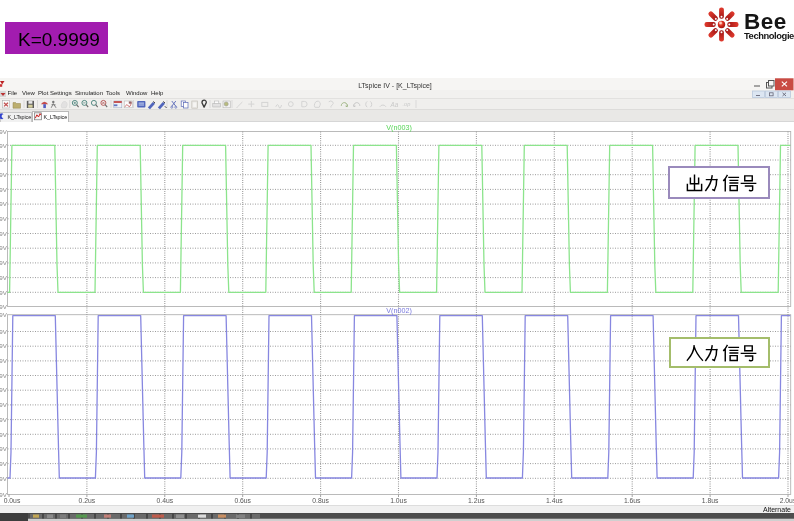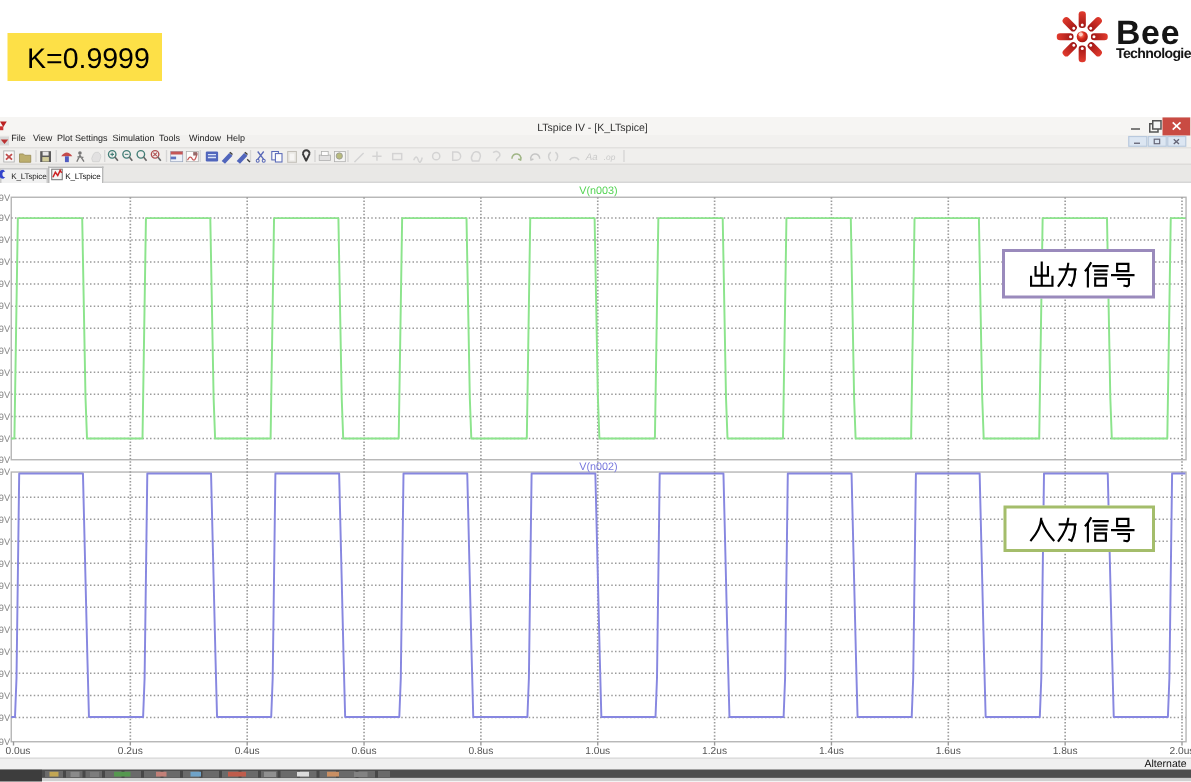--- a/index.html
+++ b/index.html
@@ -1,18 +1,18 @@
 <!DOCTYPE html>
 <html><head>
 <meta charset="utf-8">
 <style>
 html,body{margin:0;padding:0;}
 body{width:794px;height:521px;overflow:hidden;background:#fff;font-family:"Liberation Sans",sans-serif;position:relative;}
 .abs{position:absolute;}
-#kbox{left:5px;top:22px;width:103px;height:32px;background:#fde047;}
+#kbox{left:5px;top:22px;width:103px;height:32px;background:#a21caf;}
 #kbox span{position:absolute;left:13px;top:7px;font-size:19px;color:#000;}
 #titlebar{left:0;top:78px;width:794px;height:12px;background:#f6f5f3;}
 #title{left:300px;top:81.5px;width:190px;text-align:center;font-size:7px;color:#333;}
 #menubar{left:0;top:90px;width:794px;height:8px;background:#f2f1ef;}
 .mi{position:absolute;top:90px;font-size:6px;color:#222;}
 #toolbar{left:0;top:98px;width:794px;height:11.5px;background:#f0efed;border-top:1px solid #e2e1df;border-bottom:1px solid #dddcda;box-sizing:border-box;}
 #tabbar{left:0;top:110px;width:794px;height:12px;background:#e9e8e6;border-bottom:1px solid #d6d6d6;box-sizing:border-box;}
 .tab{position:absolute;box-sizing:border-box;font-size:5px;color:#111;}
 #tab1{left:0px;top:111.5px;width:31.5px;height:10.5px;background:#f1f1f1;border:1px solid #c9c9c9;border-bottom:none;}
 #tab2{left:31.5px;top:110.5px;width:37px;height:11.5px;background:#fff;border:1px solid #b9b9b9;border-bottom:none;}

